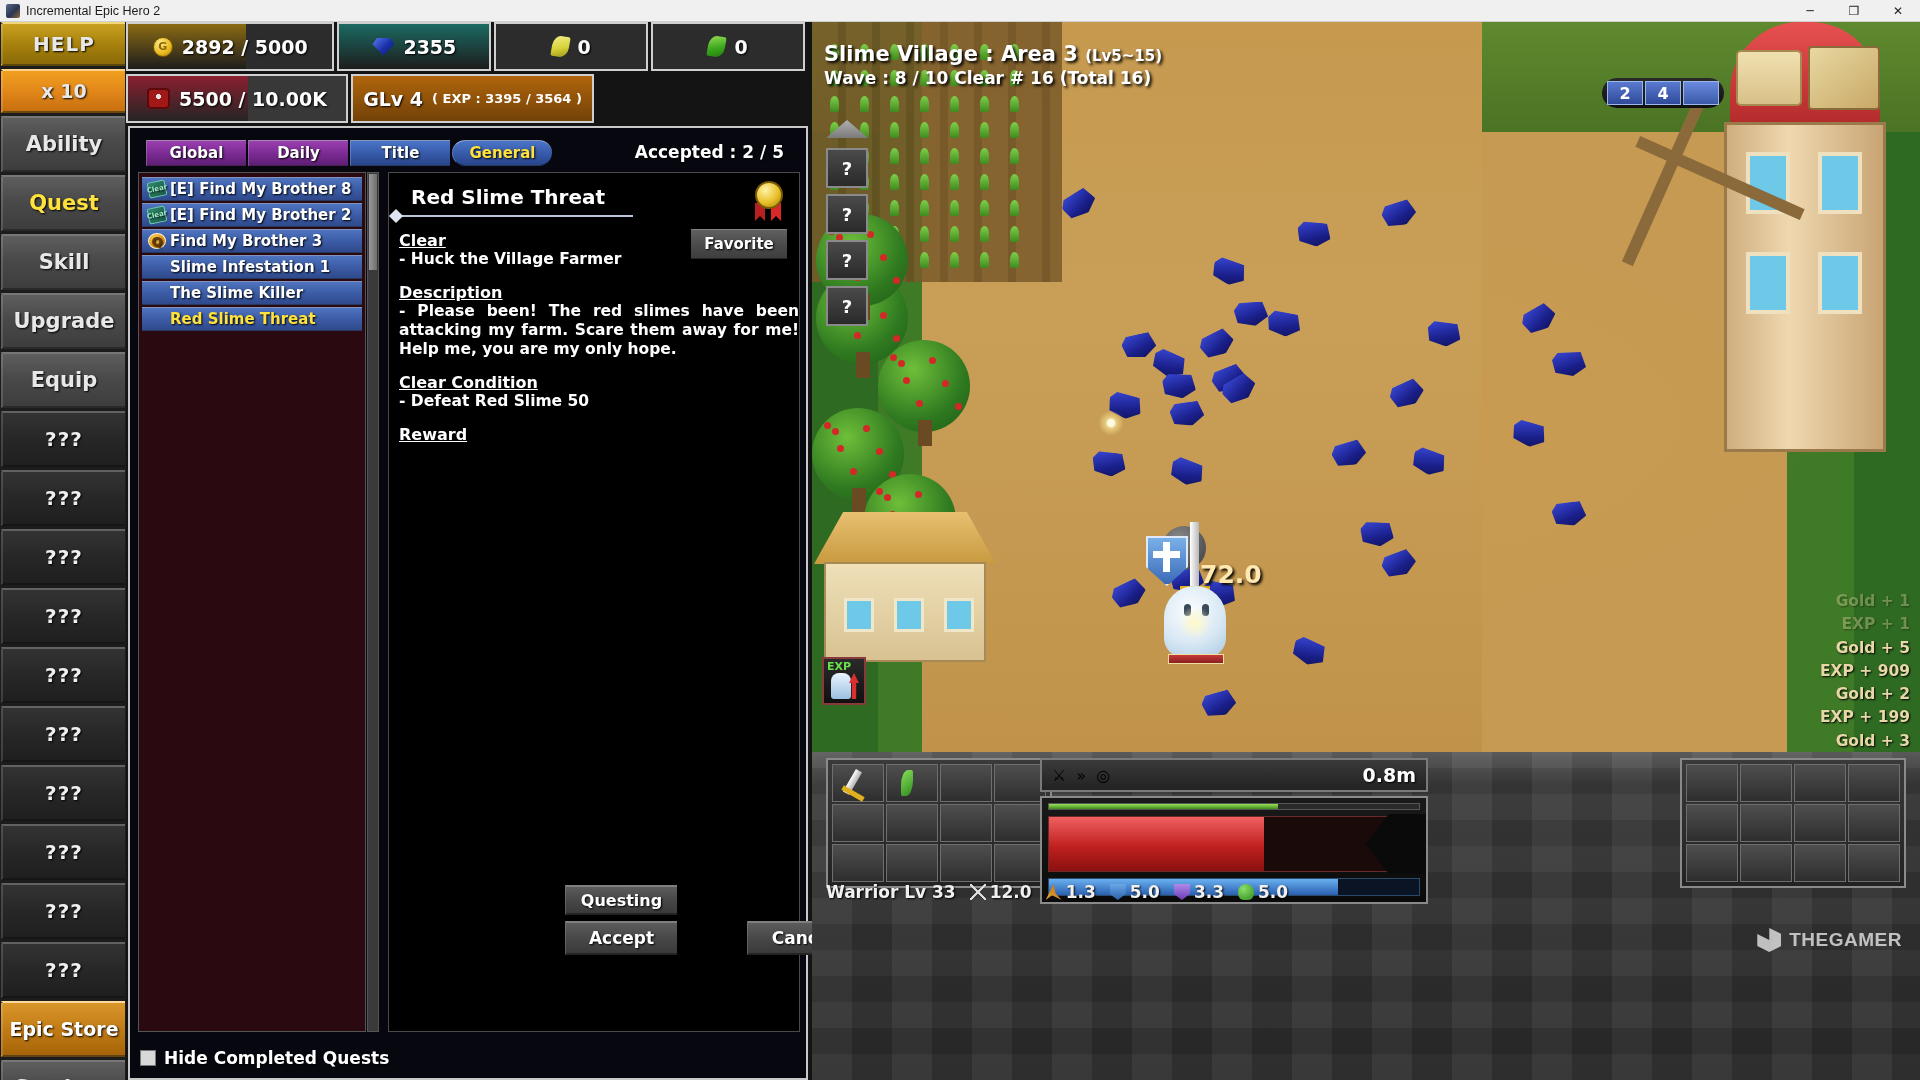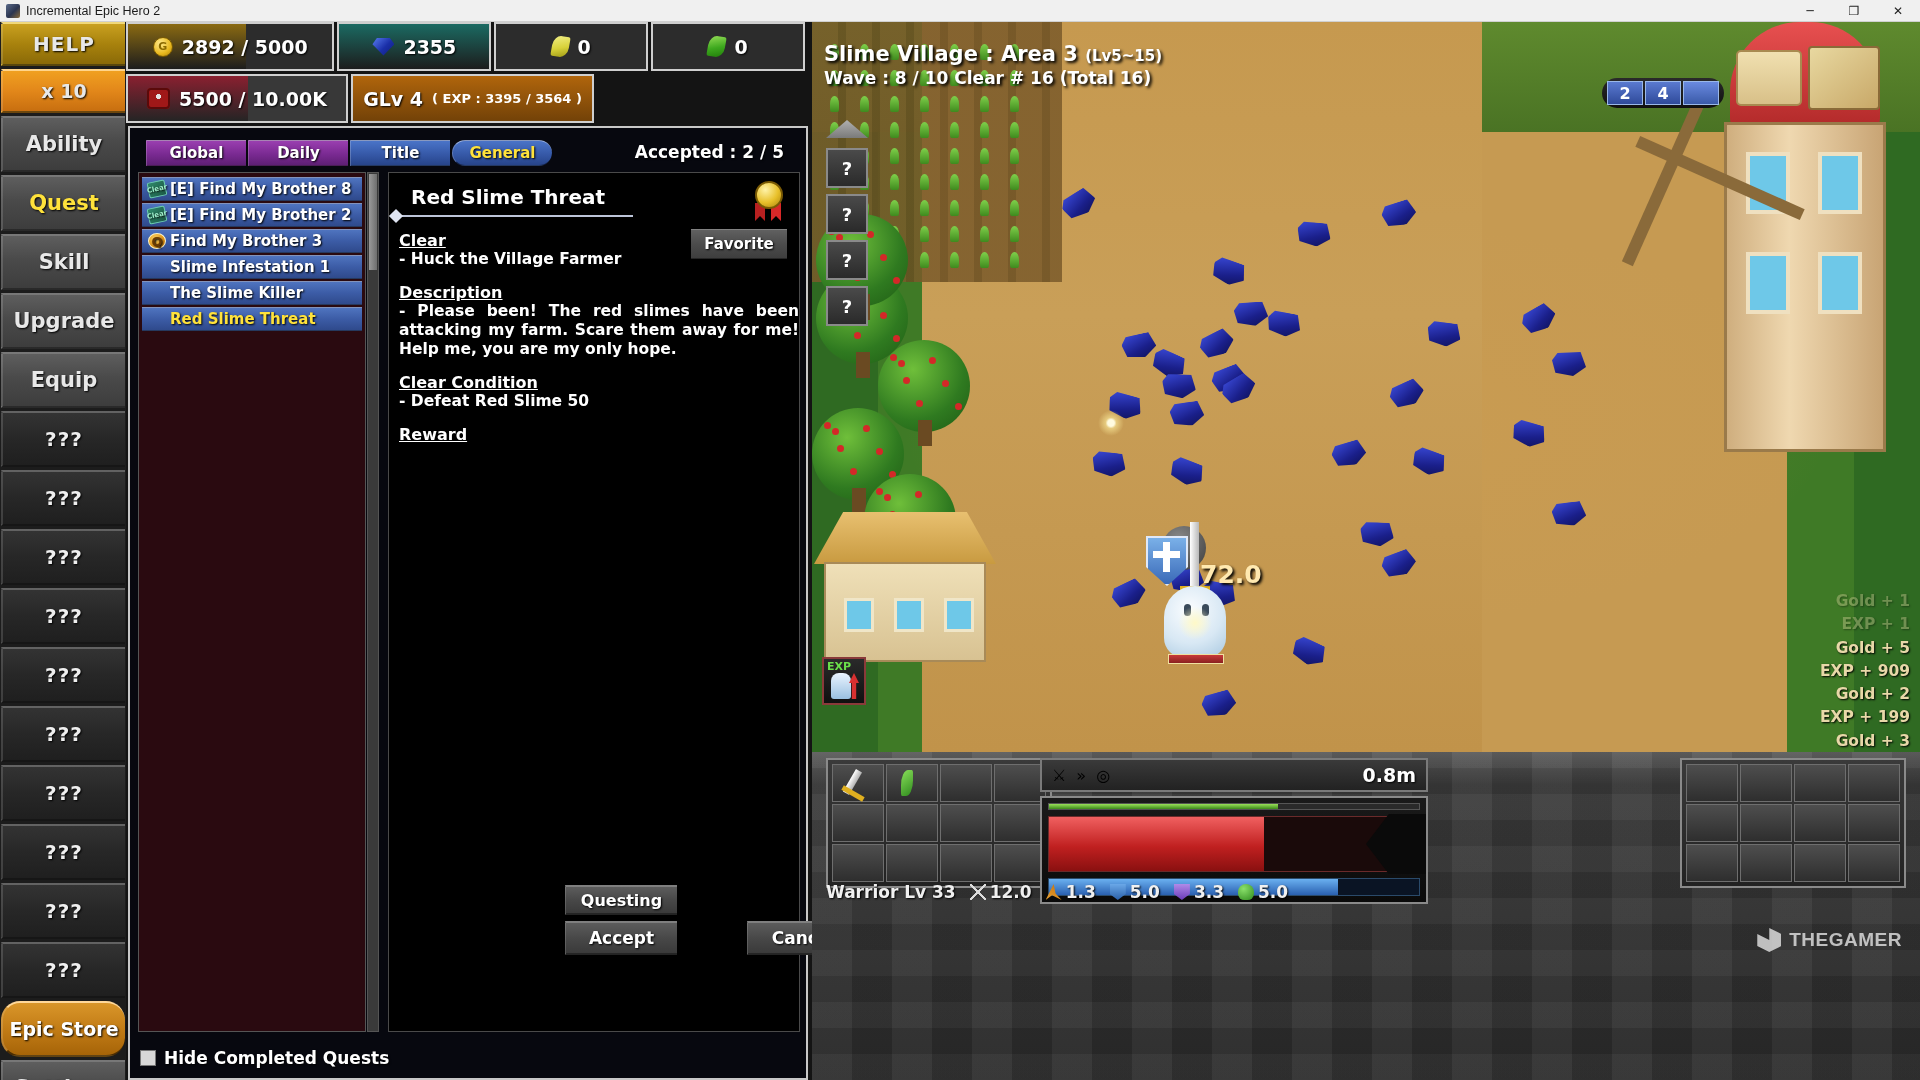--- a/index.html
+++ b/index.html
@@ -34,21 +34,21 @@
   .side-btn.help { height:44px; font-size:20px; letter-spacing:1px;
     background:linear-gradient(180deg,#c9a020 0%,#a8820d 50%,#8a6a08 100%);
     border-top-color:#f0d87a; }
   .side-btn.mult { height:44px; font-size:19px;
     background:linear-gradient(180deg,#f0a020 0%,#e2871a 50%,#c86f10 100%);
     border-top-color:#ffd48a; }
   .side-btn.unknown { background:linear-gradient(180deg,#333 0%,#272727 50%,#1f1f1f 100%);
     color:#efefef; font-size:20px; letter-spacing:1px; }
   .side-btn.active { color:#ffe23b; }
   .side-btn.store { background:linear-gradient(180deg,#d9962a 0%,#c27c16 50%,#a66408 100%);
-    color:#fff; font-size:19px; border-top-color:#ffd89a;border-radius:19px; }
+    color:#fff; font-size:19px; border-top-color:#ffd89a; }
 
   
   #topbars { position:absolute; left:126px; top:0; width:682px; height:104px; }
   .res-row { display:flex; height:49px; margin-bottom:3px; }
   .res { position:relative; height:49px; margin-right:3px; overflow:hidden;
     border:2px solid #cfcfcf; background:#2c2c2c;
     display:flex; align-items:center; justify-content:center; }
   .res .fill { position:absolute; left:0; top:0; bottom:0; }
   .res .inner { position:relative; display:flex; align-items:center; gap:9px; z-index:2; }
   .res .txt { font-size:19px; font-weight:bold; color:#fff; text-shadow:1px 1px 2px #000;

